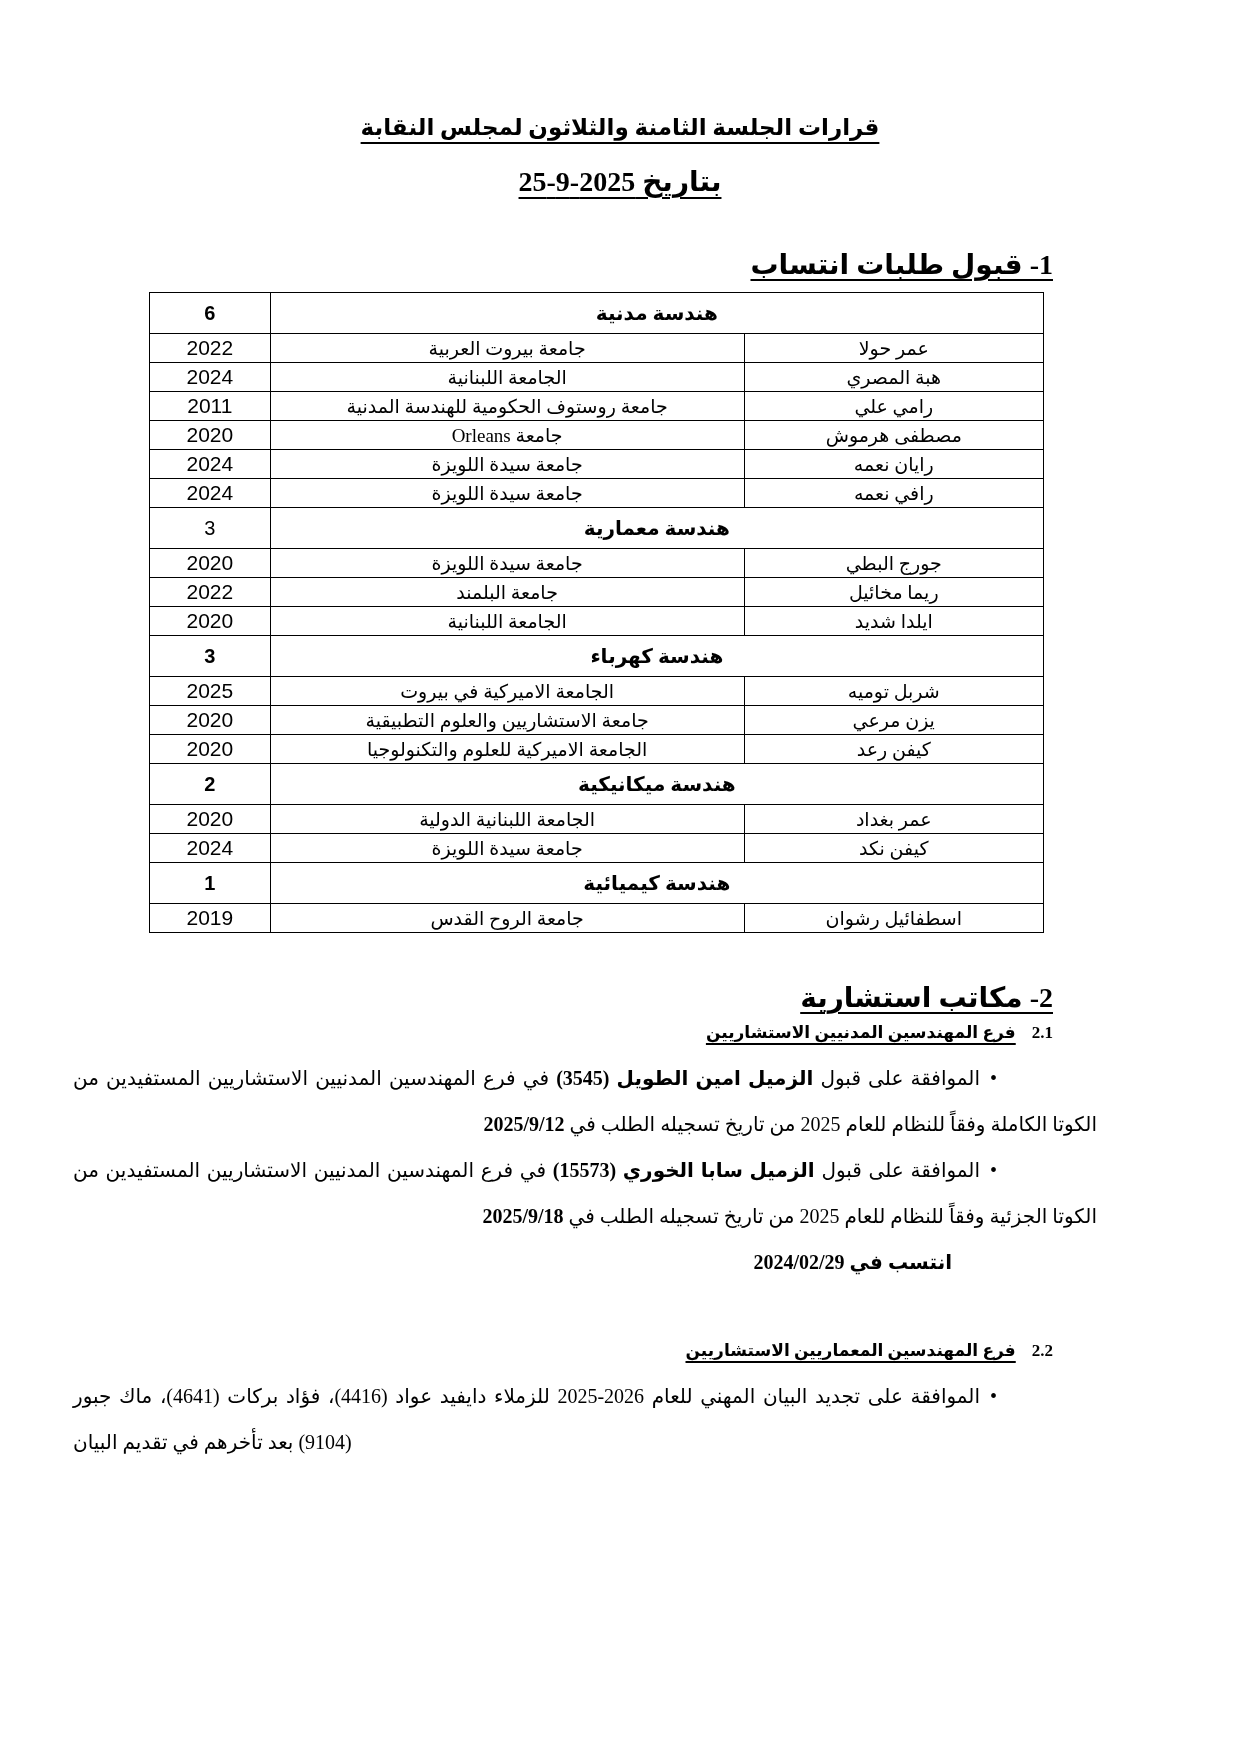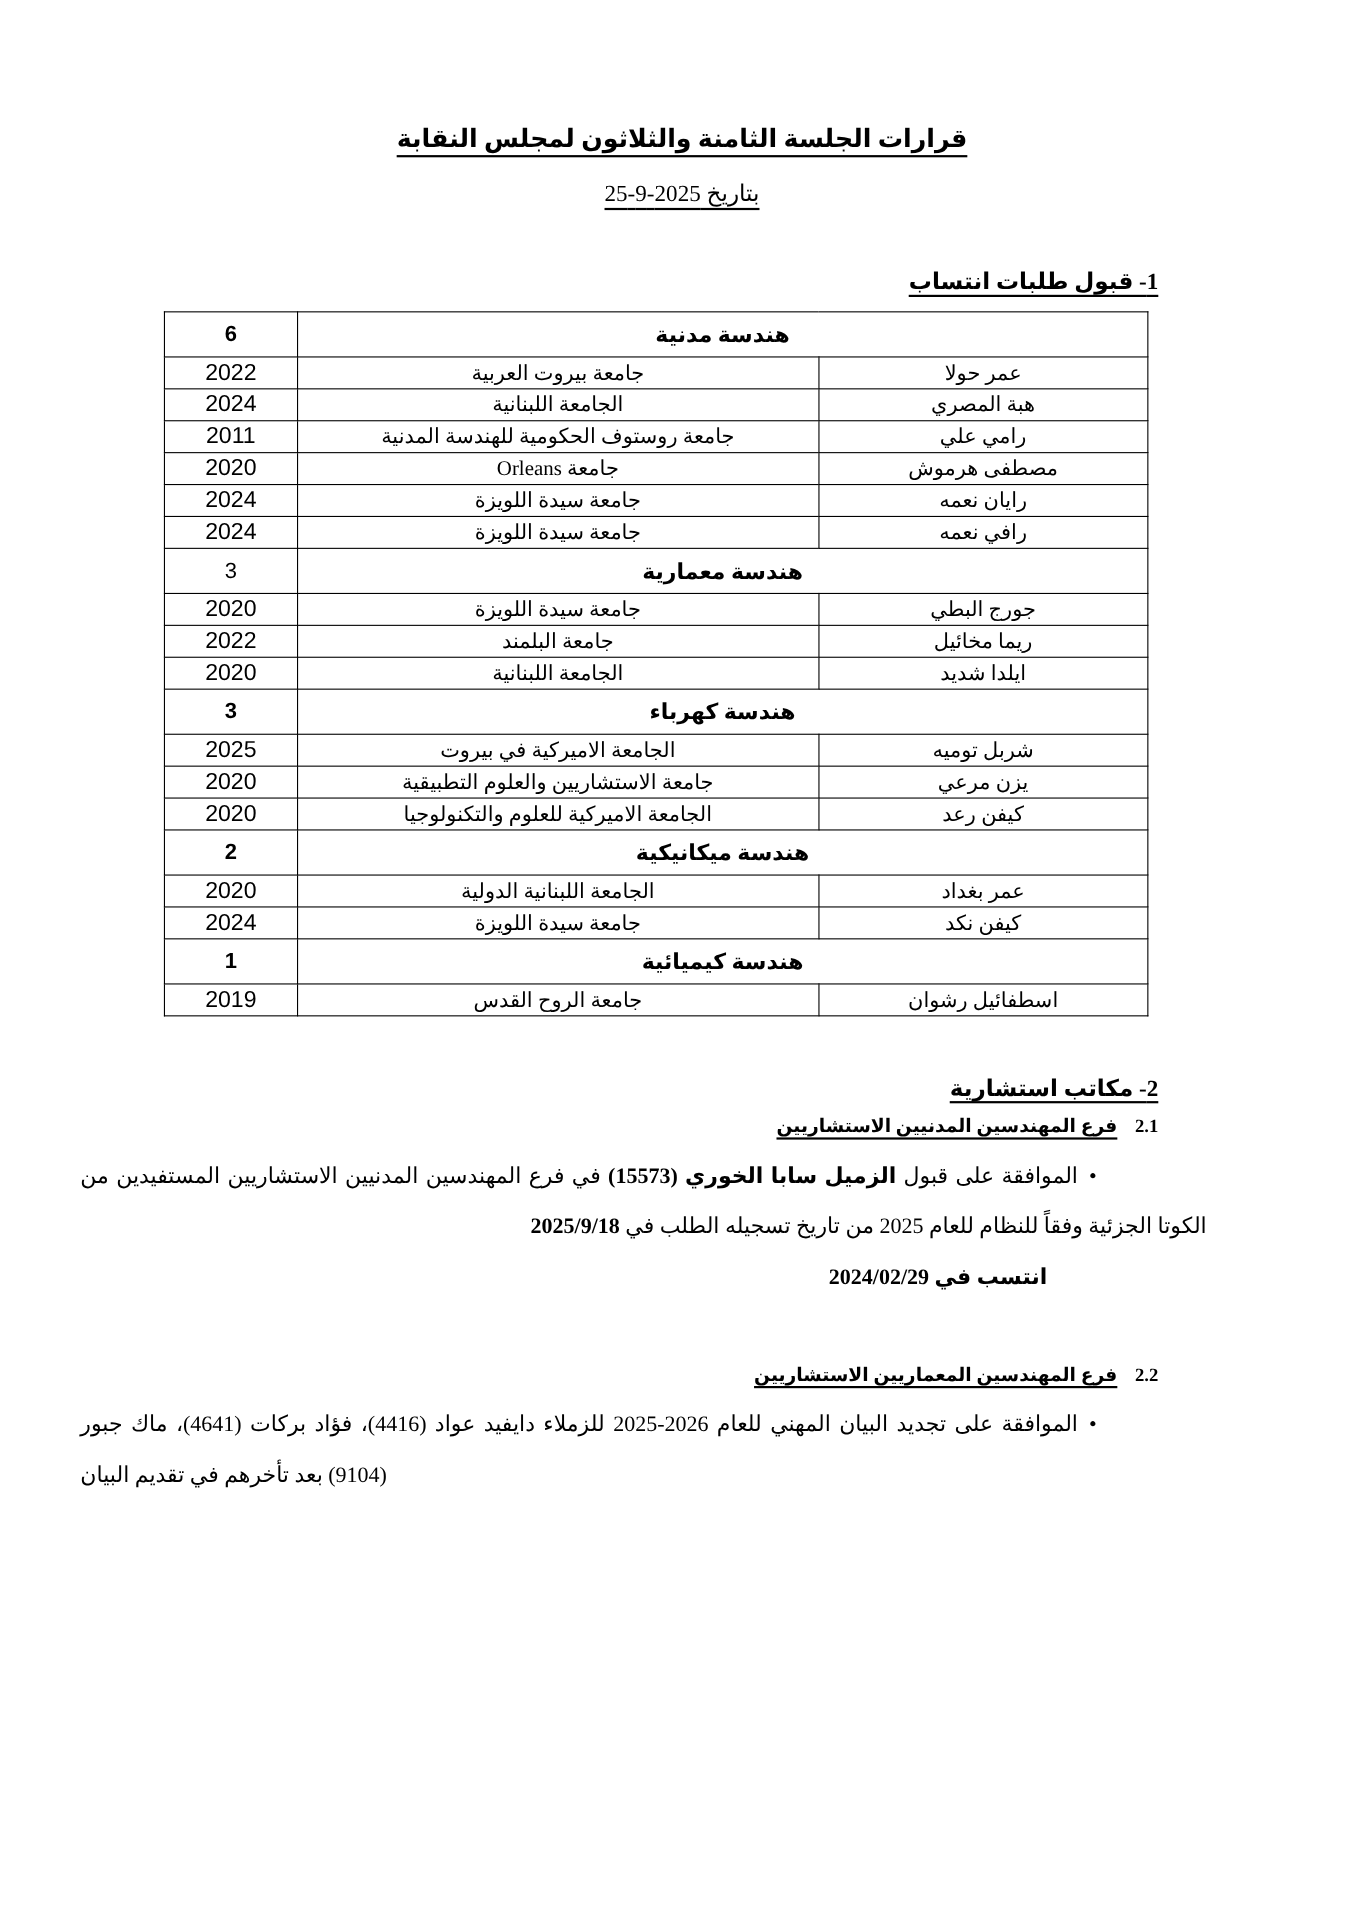--- a/index.html
+++ b/index.html
@@ -8,25 +8,25 @@
     font-family:"Liberation Serif","DejaVu Sans",serif;
     direction:rtl;overflow:hidden;
   }
   .title-wrap{padding-top:114px;text-align:center;}
   .doc-title{
     display:inline-block;font-size:23px;font-weight:bold;
     text-decoration:underline;text-underline-offset:7px;text-decoration-thickness:2px;
   }
   .doc-date{margin-top:24px;}
   .doc-date span{
-    display:inline-block;font-size:21px;font-weight:normal;
+    display:inline-block;font-size:28px;font-weight:bold;
     text-decoration:underline;text-underline-offset:6px;text-decoration-thickness:2px;
   }
   .h-main{
-    margin:0 187px 0 0;font-size:21px;font-weight:bold;line-height:30px;
+    margin:0 187px 0 0;font-size:28px;font-weight:bold;line-height:30px;
   }
   .h-main > span{
     text-decoration:underline;text-underline-offset:5px;text-decoration-thickness:2px;
   }
   #heading-membership{margin-top:52px;}
   #heading-offices{margin-top:50px;}
   table.members{
     width:895px;margin:12px 196px 0 0;border-collapse:collapse;table-layout:fixed;
   }
   table.members td{
@@ -177,20 +177,23 @@
 <div class="h-main" id="heading-offices">
   <span>2- مكاتب استشارية</span>
 </div>
 
 <div class="sub-h" id="subheading-civil">
   <span class="num">2.1</span><span class="sub-title">فرع المهندسين المدنيين الاستشاريين</span>
 </div>
 
 <div class="bullets">
   <p class="bullet">
+    <span class="blt">•</span><span>الموافقة على قبول </span><b>الزميل امين الطويل (3545)</b><span> في فرع المهندسين المدنيين الاستشاريين المستفيدين من الكوتا الكاملة وفقاً للنظام للعام 2025 من تاريخ تسجيله الطلب في </span><b>2025/9/12</b>
+  </p>
+  <p class="bullet">
     <span class="blt">•</span><span>الموافقة على قبول </span><b>الزميل سابا الخوري (15573)</b><span> في فرع المهندسين المدنيين الاستشاريين المستفيدين من الكوتا الجزئية وفقاً للنظام للعام 2025 من تاريخ تسجيله الطلب في </span><b>2025/9/18</b><span class="tail-line">انتسب في 2024/02/29</span>
   </p>
 </div>
 
 <div class="sub-h" id="subheading-architect">
   <span class="num">2.2</span><span class="sub-title">فرع المهندسين المعماريين الاستشاريين</span>
 </div>
 
 <div class="bullets">
   <p class="bullet last-left">

